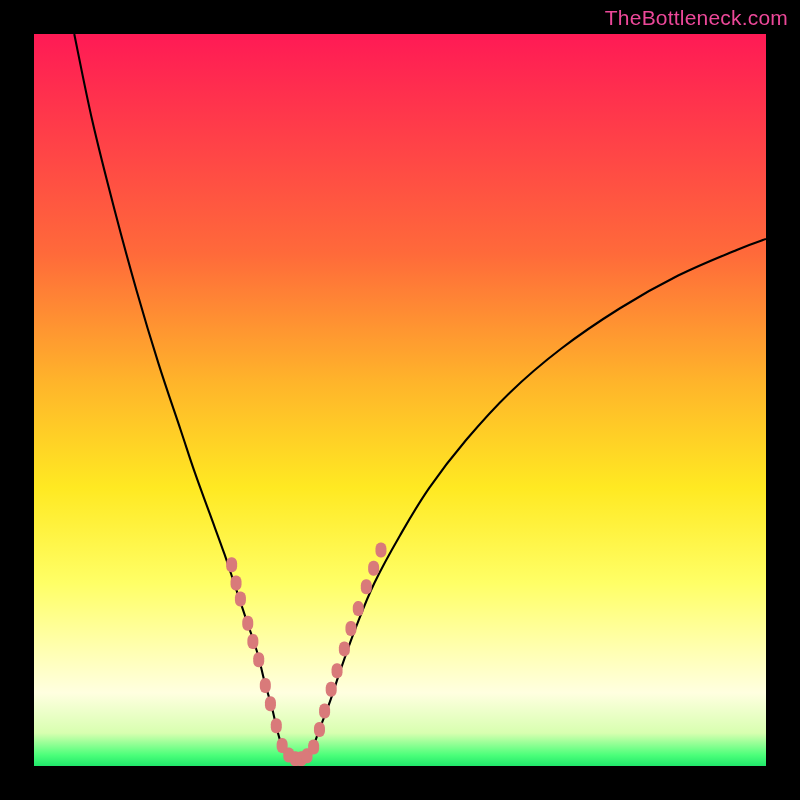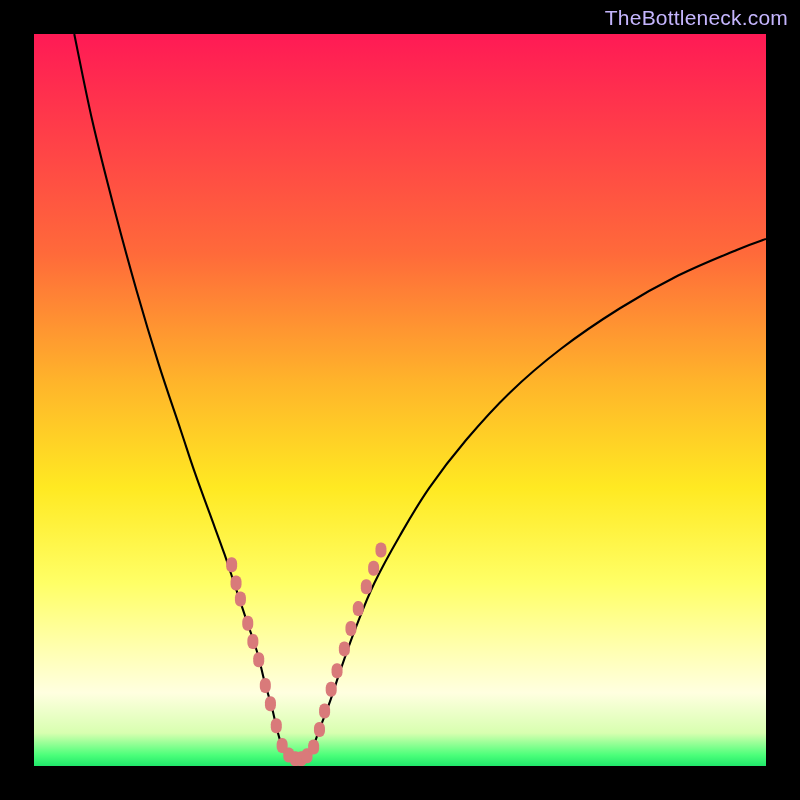--- a/index.html
+++ b/index.html
@@ -13,21 +13,21 @@
   }
   .stage {
     position: relative;
     width: 800px;
     height: 800px;
   }
   .watermark {
     position: absolute;
     top: 6px;
     right: 12px;
-    color: #c4b5fd;
+    color: #ec4899;
     font-size: 21px;
     letter-spacing: 0.2px;
     font-weight: 400;
     z-index: 10;
   }
   svg {
     position: absolute;
     top: 0;
     left: 0;
   }

